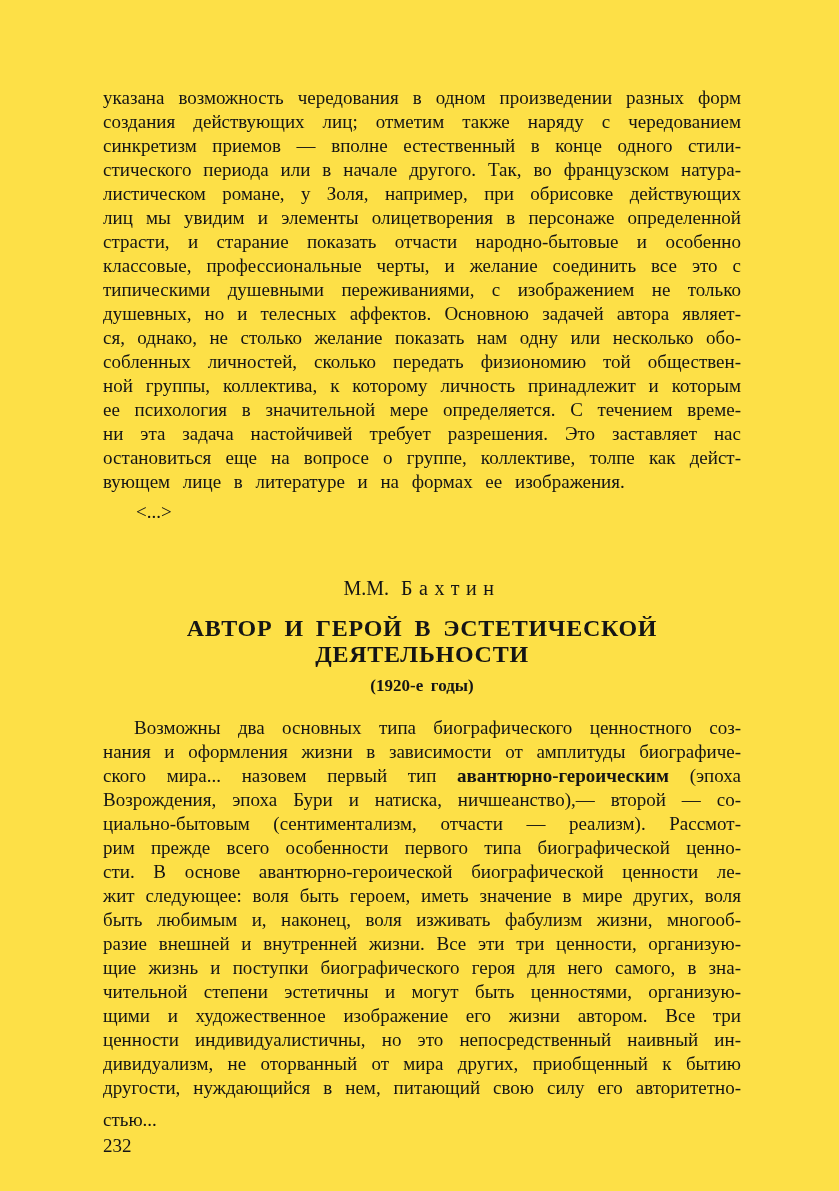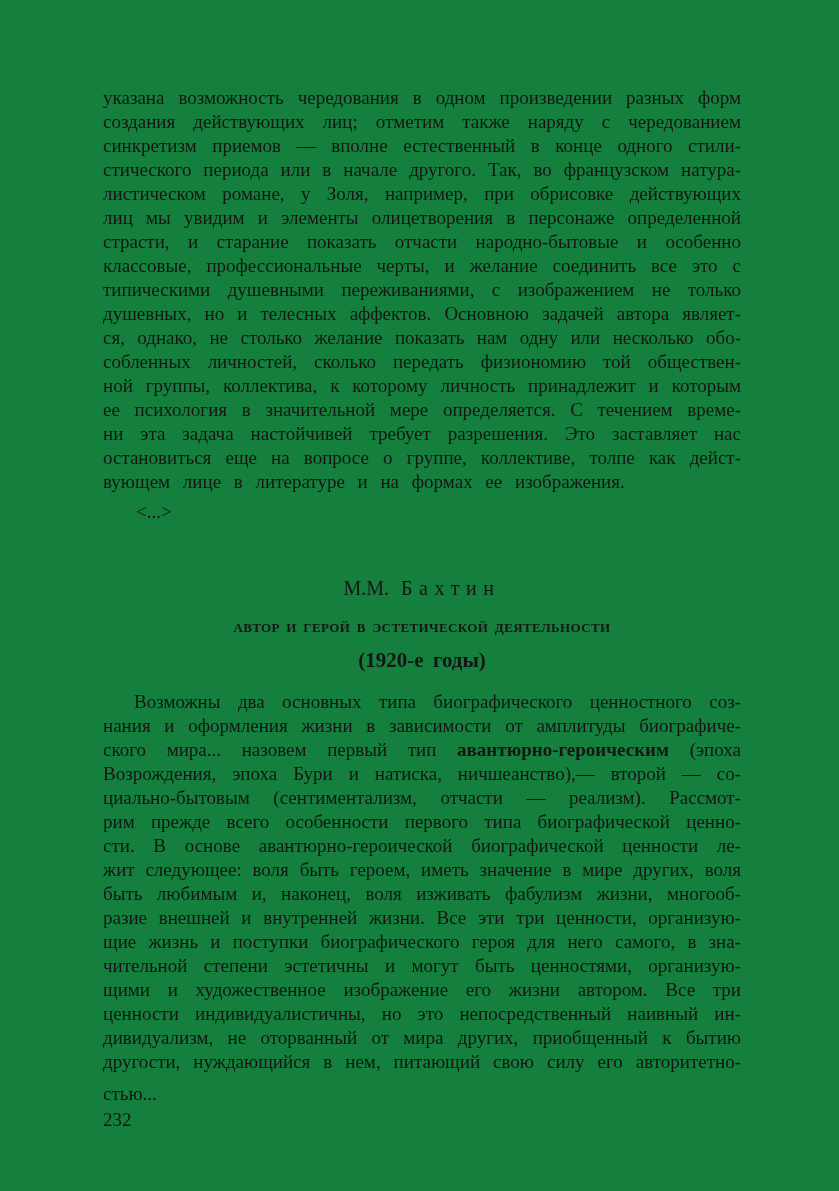--- a/index.html
+++ b/index.html
@@ -1,20 +1,20 @@
 <!DOCTYPE html>
 <html><head>
 <meta charset="utf-8">
 <style>
   html, body { margin: 0; padding: 0; background: #e8e8e8; }
   .page {
     position: relative;
     width: 839px;
     height: 1191px;
-    background: #15803d;
+    background: #fde047;
     font-family: "Liberation Serif", "DejaVu Serif", serif;
     color: #151515;
     overflow: hidden;
   }
   .text-block {
     position: absolute;
     left: 103px;
     top: 86px;
     width: 638px;
   }
@@ -45,30 +45,30 @@
     font-size: 20px;
     line-height: 24px;
   }
   .author-line .surname {
     letter-spacing: 0.33em;
     margin-left: 7px;
   }
   .title {
     margin: 15px 0 0 0;
     text-align: center;
-    font-size: 13px;
+    font-size: 24px;
     line-height: 26px;
     font-weight: bold;
     letter-spacing: 0.03em;
     word-spacing: 0.22em;
   }
   .subtitle {
     margin: 8px 0 0 0;
     text-align: center;
-    font-size: 21px;
+    font-size: 17px;
     line-height: 22px;
     font-weight: bold;
     word-spacing: 0.2em;
   }
   .para2 { margin-top: 19px; }
   .page-number {
     margin-top: 3px;
     font-size: 19px;
     line-height: 22px;
     text-align: left;

